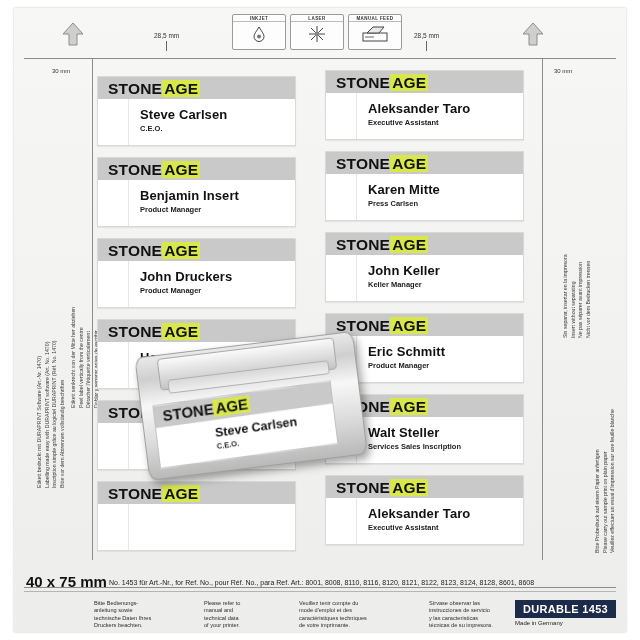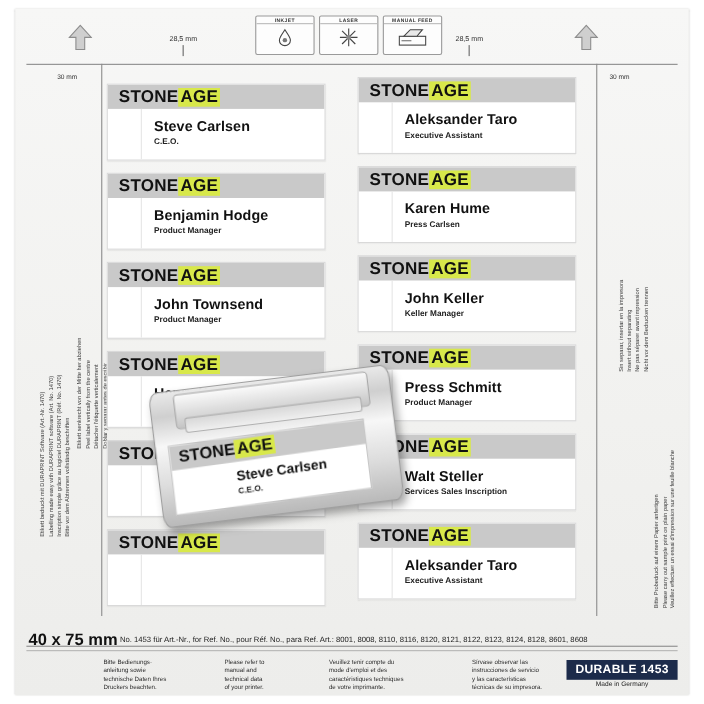--- a/index.html
+++ b/index.html
@@ -169,21 +169,21 @@
   }
   .botline{
     position:absolute;left:10px;right:10px;bottom:40px;height:1px;background:#b5b5b5;
   }
   .bcol{
     position:absolute;bottom:2px;
     font-size:5.6px;color:#2d2d2d;line-height:1.35;white-space:pre-line;
   }
   .brand{
     position:absolute;right:10px;bottom:6px;
-    text-align:center;
+    text-align:left;
   }
   .brand .plate{
     background:#1c2b4a;color:#fff;font-size:11px;font-weight:bold;
     padding:3px 8px;letter-spacing:.3px;display:inline-block;
   }
   .brand .made{
     font-size:6px;color:#222;margin-top:2px;
   }
 </style>
 </head>
@@ -287,37 +287,37 @@
         <div class="logo"><span>STONE</span><span class="age">AGE</span></div>
         <div class="leftpad"></div>
         <div class="name">Aleksander Taro</div>
         <div class="role">Executive Assistant</div>
       </div>
 
       <div class="card" style="left:0px;top:93px;">
         <div class="band"></div>
         <div class="logo"><span>STONE</span><span class="age">AGE</span></div>
         <div class="leftpad"></div>
-        <div class="name">Benjamin Hodge</div>
+        <div class="name">Benjamin Insert</div>
         <div class="role">Product Manager</div>
       </div>
 
       <div class="card" style="left:228px;top:87px;">
         <div class="band"></div>
         <div class="logo"><span>STONE</span><span class="age">AGE</span></div>
         <div class="leftpad"></div>
-        <div class="name">Karen Hume</div>
+        <div class="name">Karen Mitte</div>
         <div class="role">Press Carlsen</div>
       </div>
 
       <div class="card" style="left:0px;top:174px;">
         <div class="band"></div>
         <div class="logo"><span>STONE</span><span class="age">AGE</span></div>
         <div class="leftpad"></div>
-        <div class="name">John Townsend</div>
+        <div class="name">John Druckers</div>
         <div class="role">Product Manager</div>
       </div>
 
       <div class="card" style="left:228px;top:168px;">
         <div class="band"></div>
         <div class="logo"><span>STONE</span><span class="age">AGE</span></div>
         <div class="leftpad"></div>
         <div class="name">John Keller</div>
         <div class="role">Keller Manager</div>
       </div>
@@ -327,21 +327,21 @@
         <div class="logo"><span>STONE</span><span class="age">AGE</span></div>
         <div class="leftpad"></div>
         <div class="name">Henry Walt</div>
         <div class="role">Vice President</div>
       </div>
 
       <div class="card" style="left:228px;top:249px;">
         <div class="band"></div>
         <div class="logo"><span>STONE</span><span class="age">AGE</span></div>
         <div class="leftpad"></div>
-        <div class="name">Press Schmitt</div>
+        <div class="name">Eric Schmitt</div>
         <div class="role">Product Manager</div>
       </div>
 
       <div class="card" style="left:0px;top:336px;">
         <div class="band"></div>
         <div class="logo"><span>STONE</span><span class="age">AGE</span></div>
         <div class="leftpad"></div>
         <div class="name"></div>
         <div class="role"></div>
       </div>

